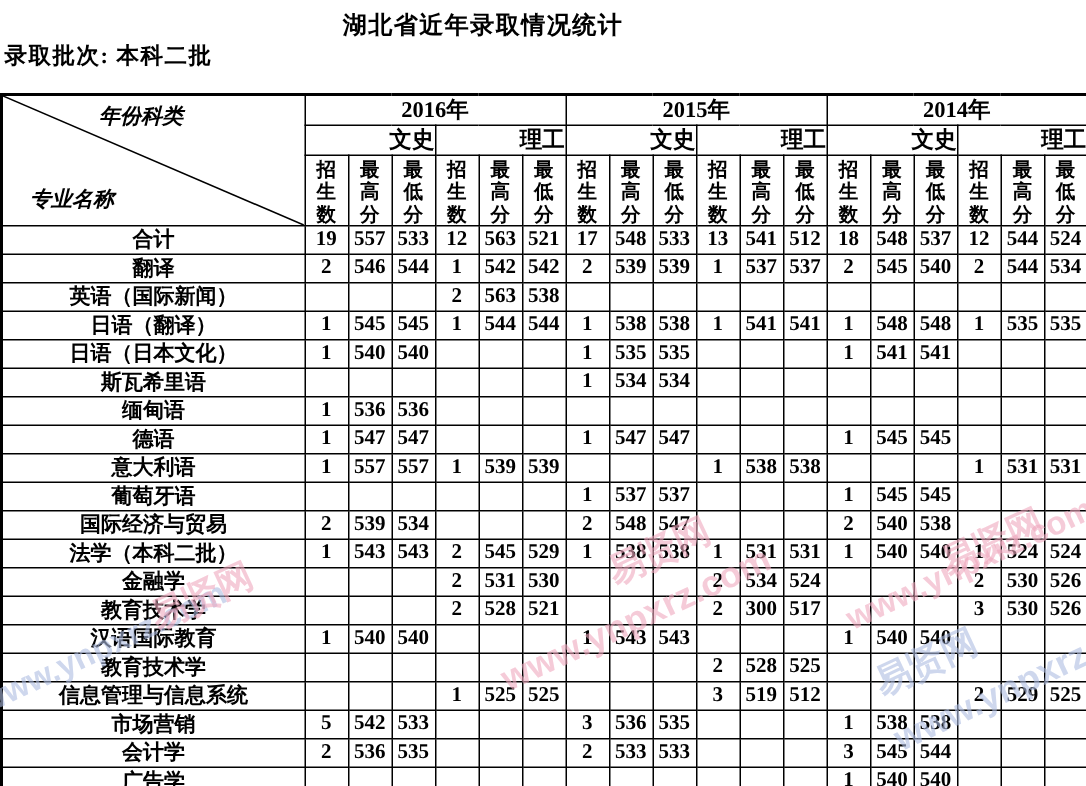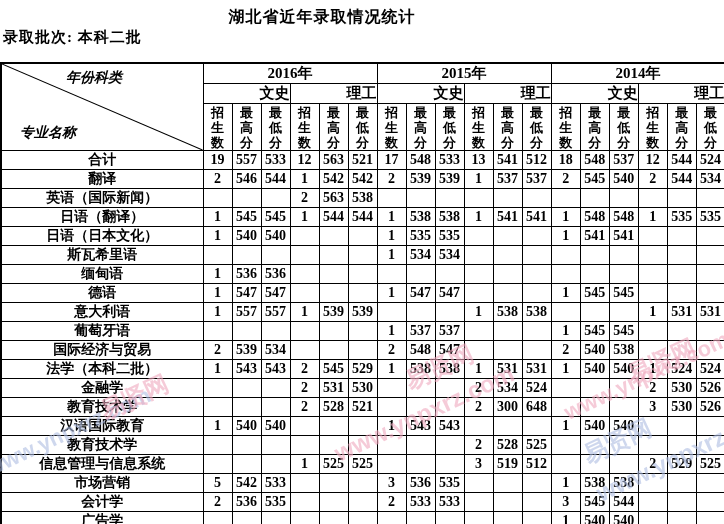--- a/index.html
+++ b/index.html
@@ -433,21 +433,21 @@
         <td class="num"></td>
         <td class="num"></td>
         <td class="num">2</td>
         <td class="num">528</td>
         <td class="num">521</td>
         <td class="num"></td>
         <td class="num"></td>
         <td class="num"></td>
         <td class="num">2</td>
         <td class="num">300</td>
-        <td class="num">648</td>
+        <td class="num">517</td>
         <td class="num"></td>
         <td class="num"></td>
         <td class="num"></td>
         <td class="num">3</td>
         <td class="num">530</td>
         <td class="num">526</td>
       </tr>
       <tr>
         <td class="major">汉语国际教育</td>
         <td class="num">1</td>

